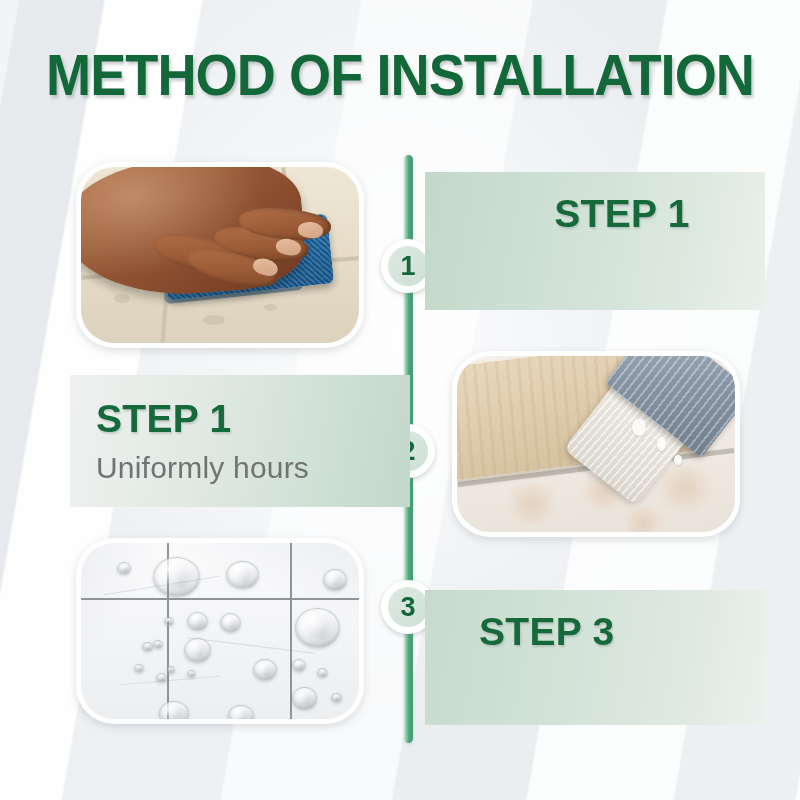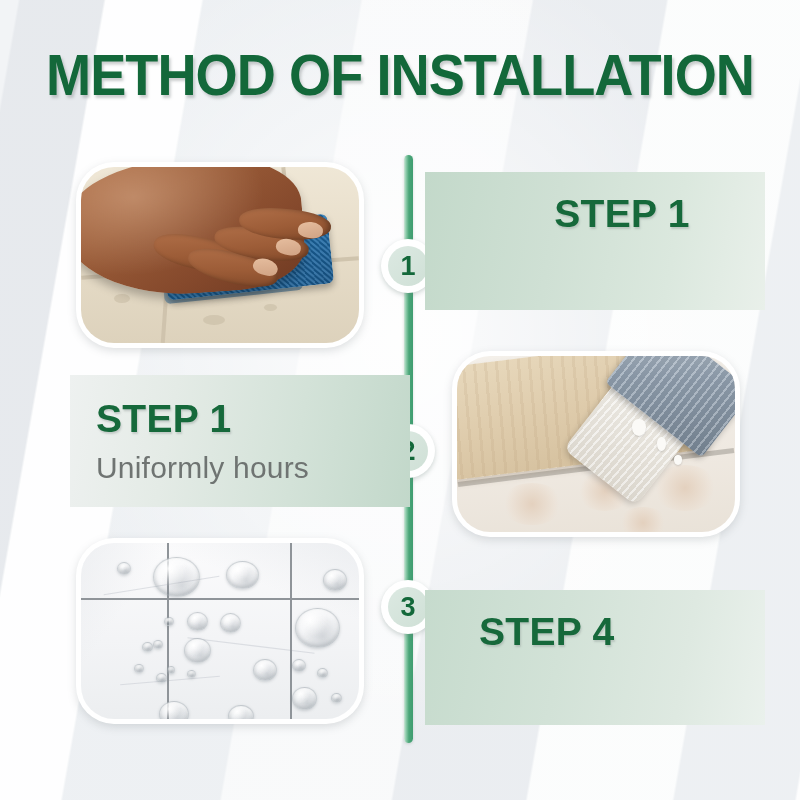--- a/index.html
+++ b/index.html
@@ -339,21 +339,21 @@
 
   <div class="panel panel-2">
     <div class="inner">
       <div class="step-title">STEP 1</div>
       <div class="step-desc">Uniformly hours</div>
     </div>
   </div>
 
   <div class="panel panel-3">
     <div class="inner">
-      <div class="step-title">STEP 4</div>
+      <div class="step-title">STEP 3</div>
     </div>
   </div>
 
   <div class="photo photo-1">
     <div class="canvas">
       <div class="tilebg"></div>
       <div class="grout g1"></div>
       <div class="grout g2"></div>
       <div class="grout g3"></div>
       <div class="tile-speck" style="left:12%;top:72%;width:16px;height:9px;"></div>

